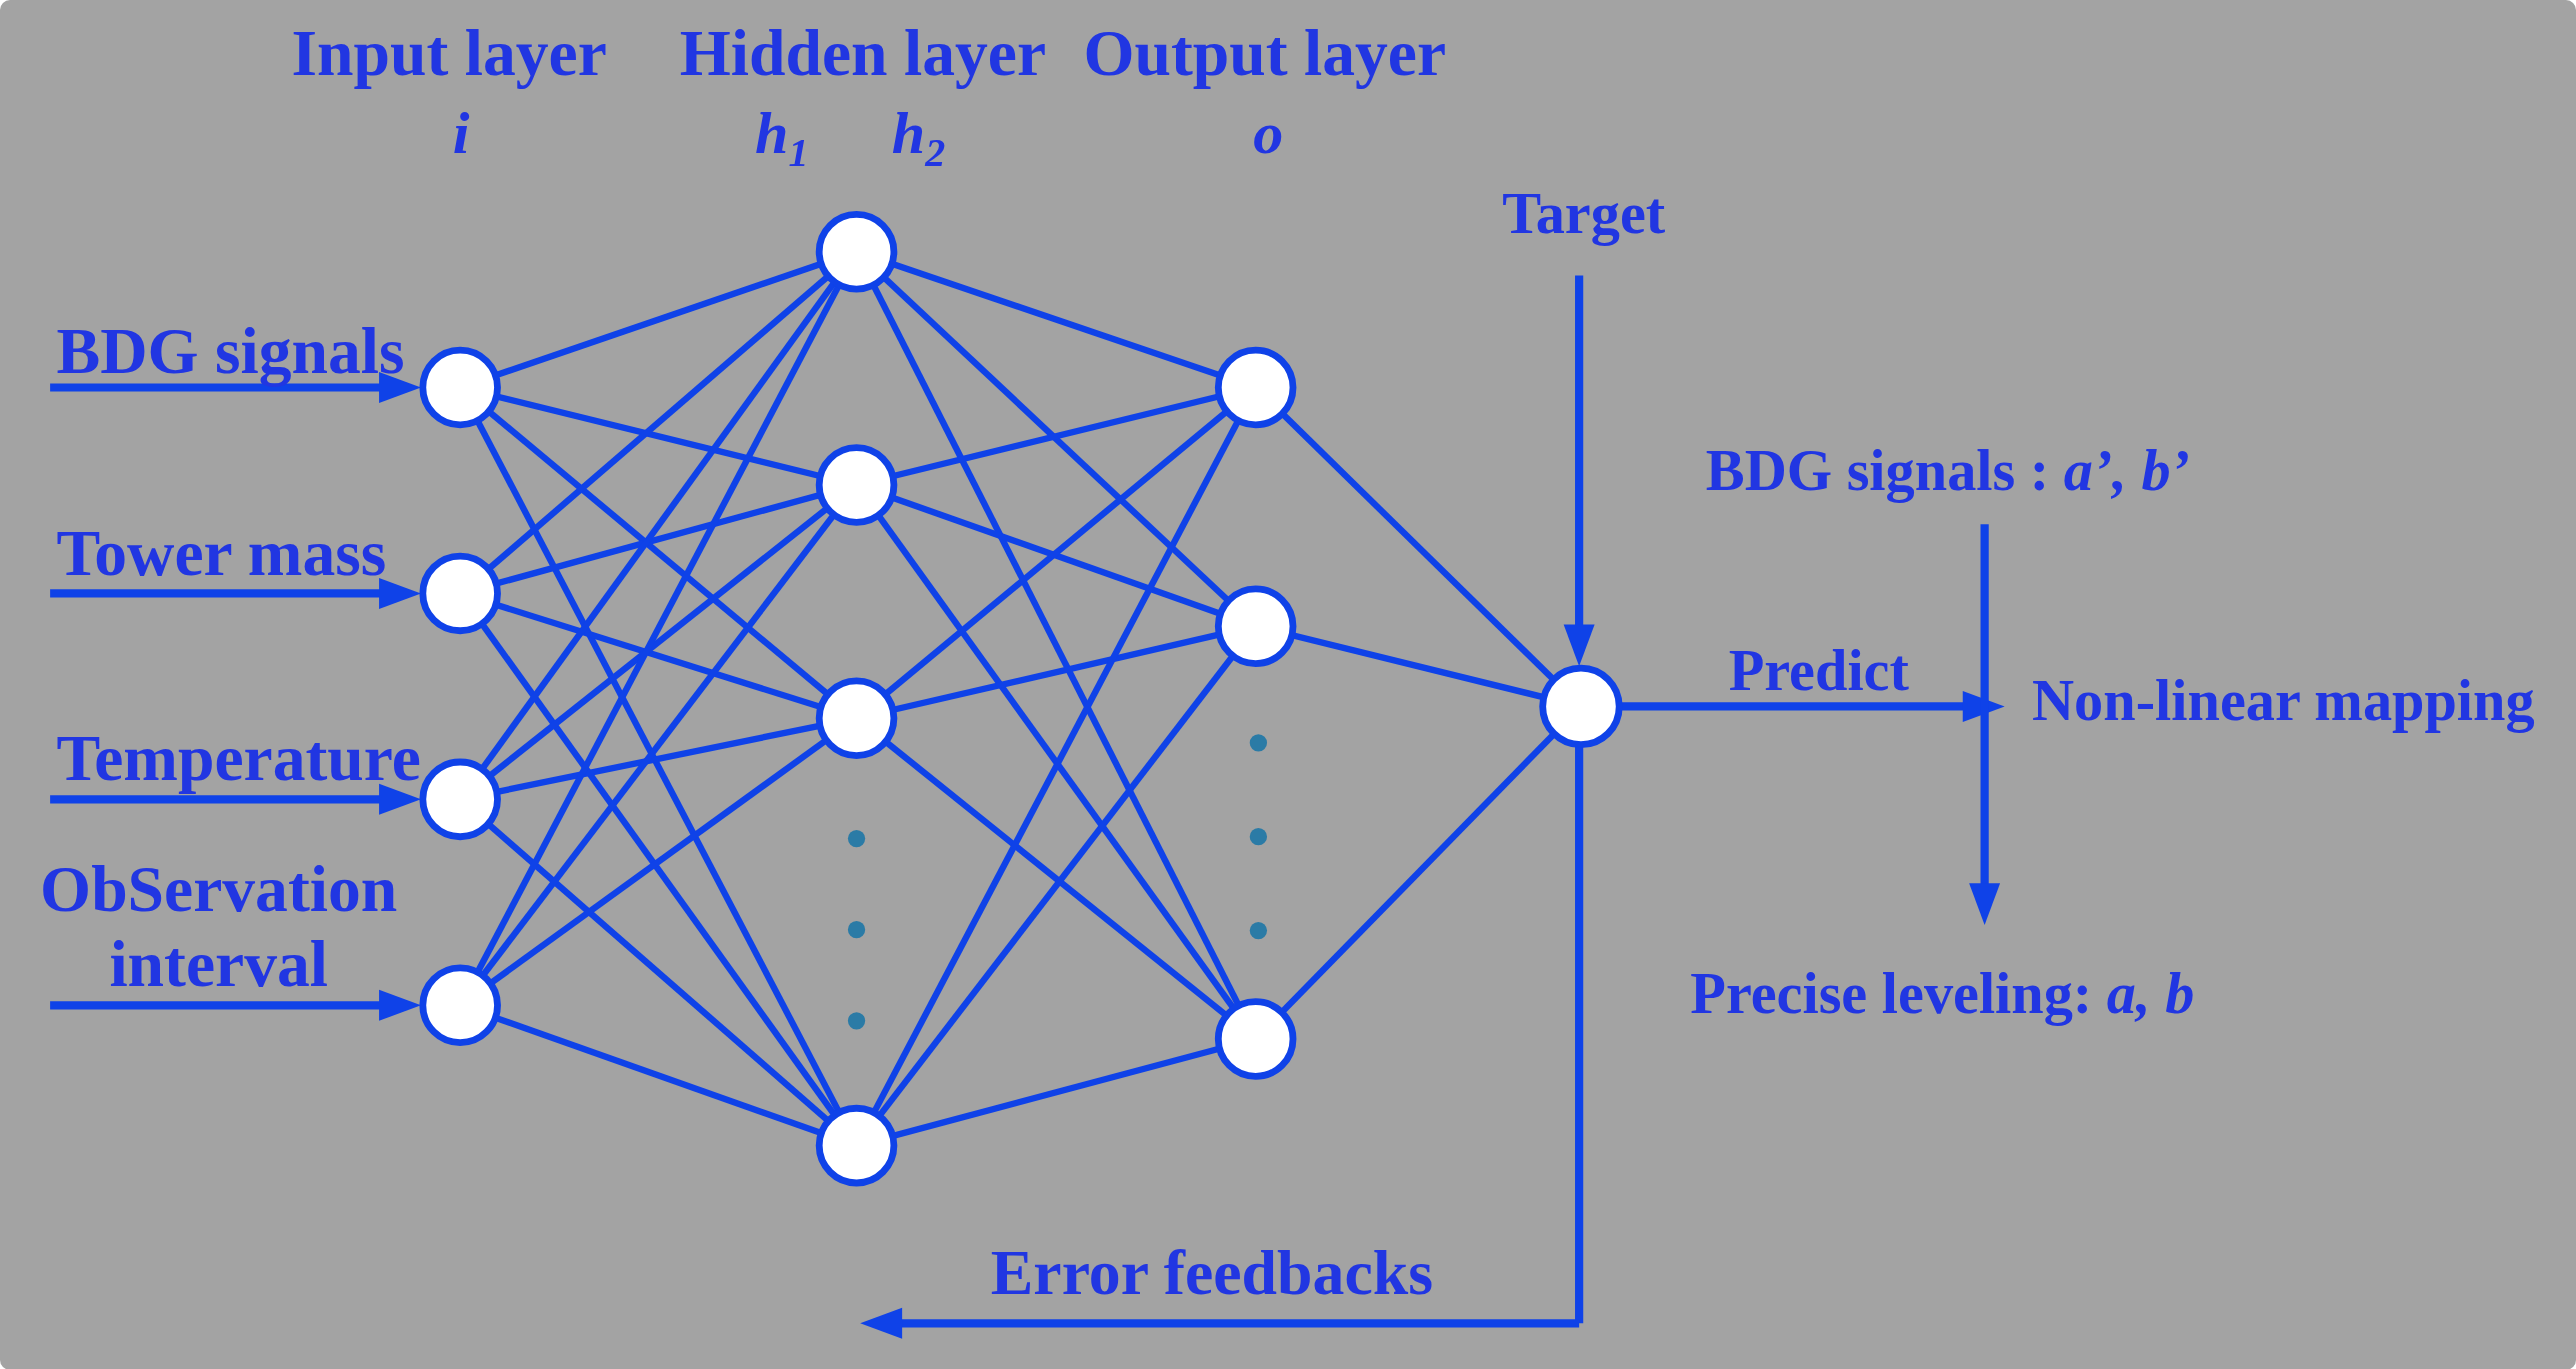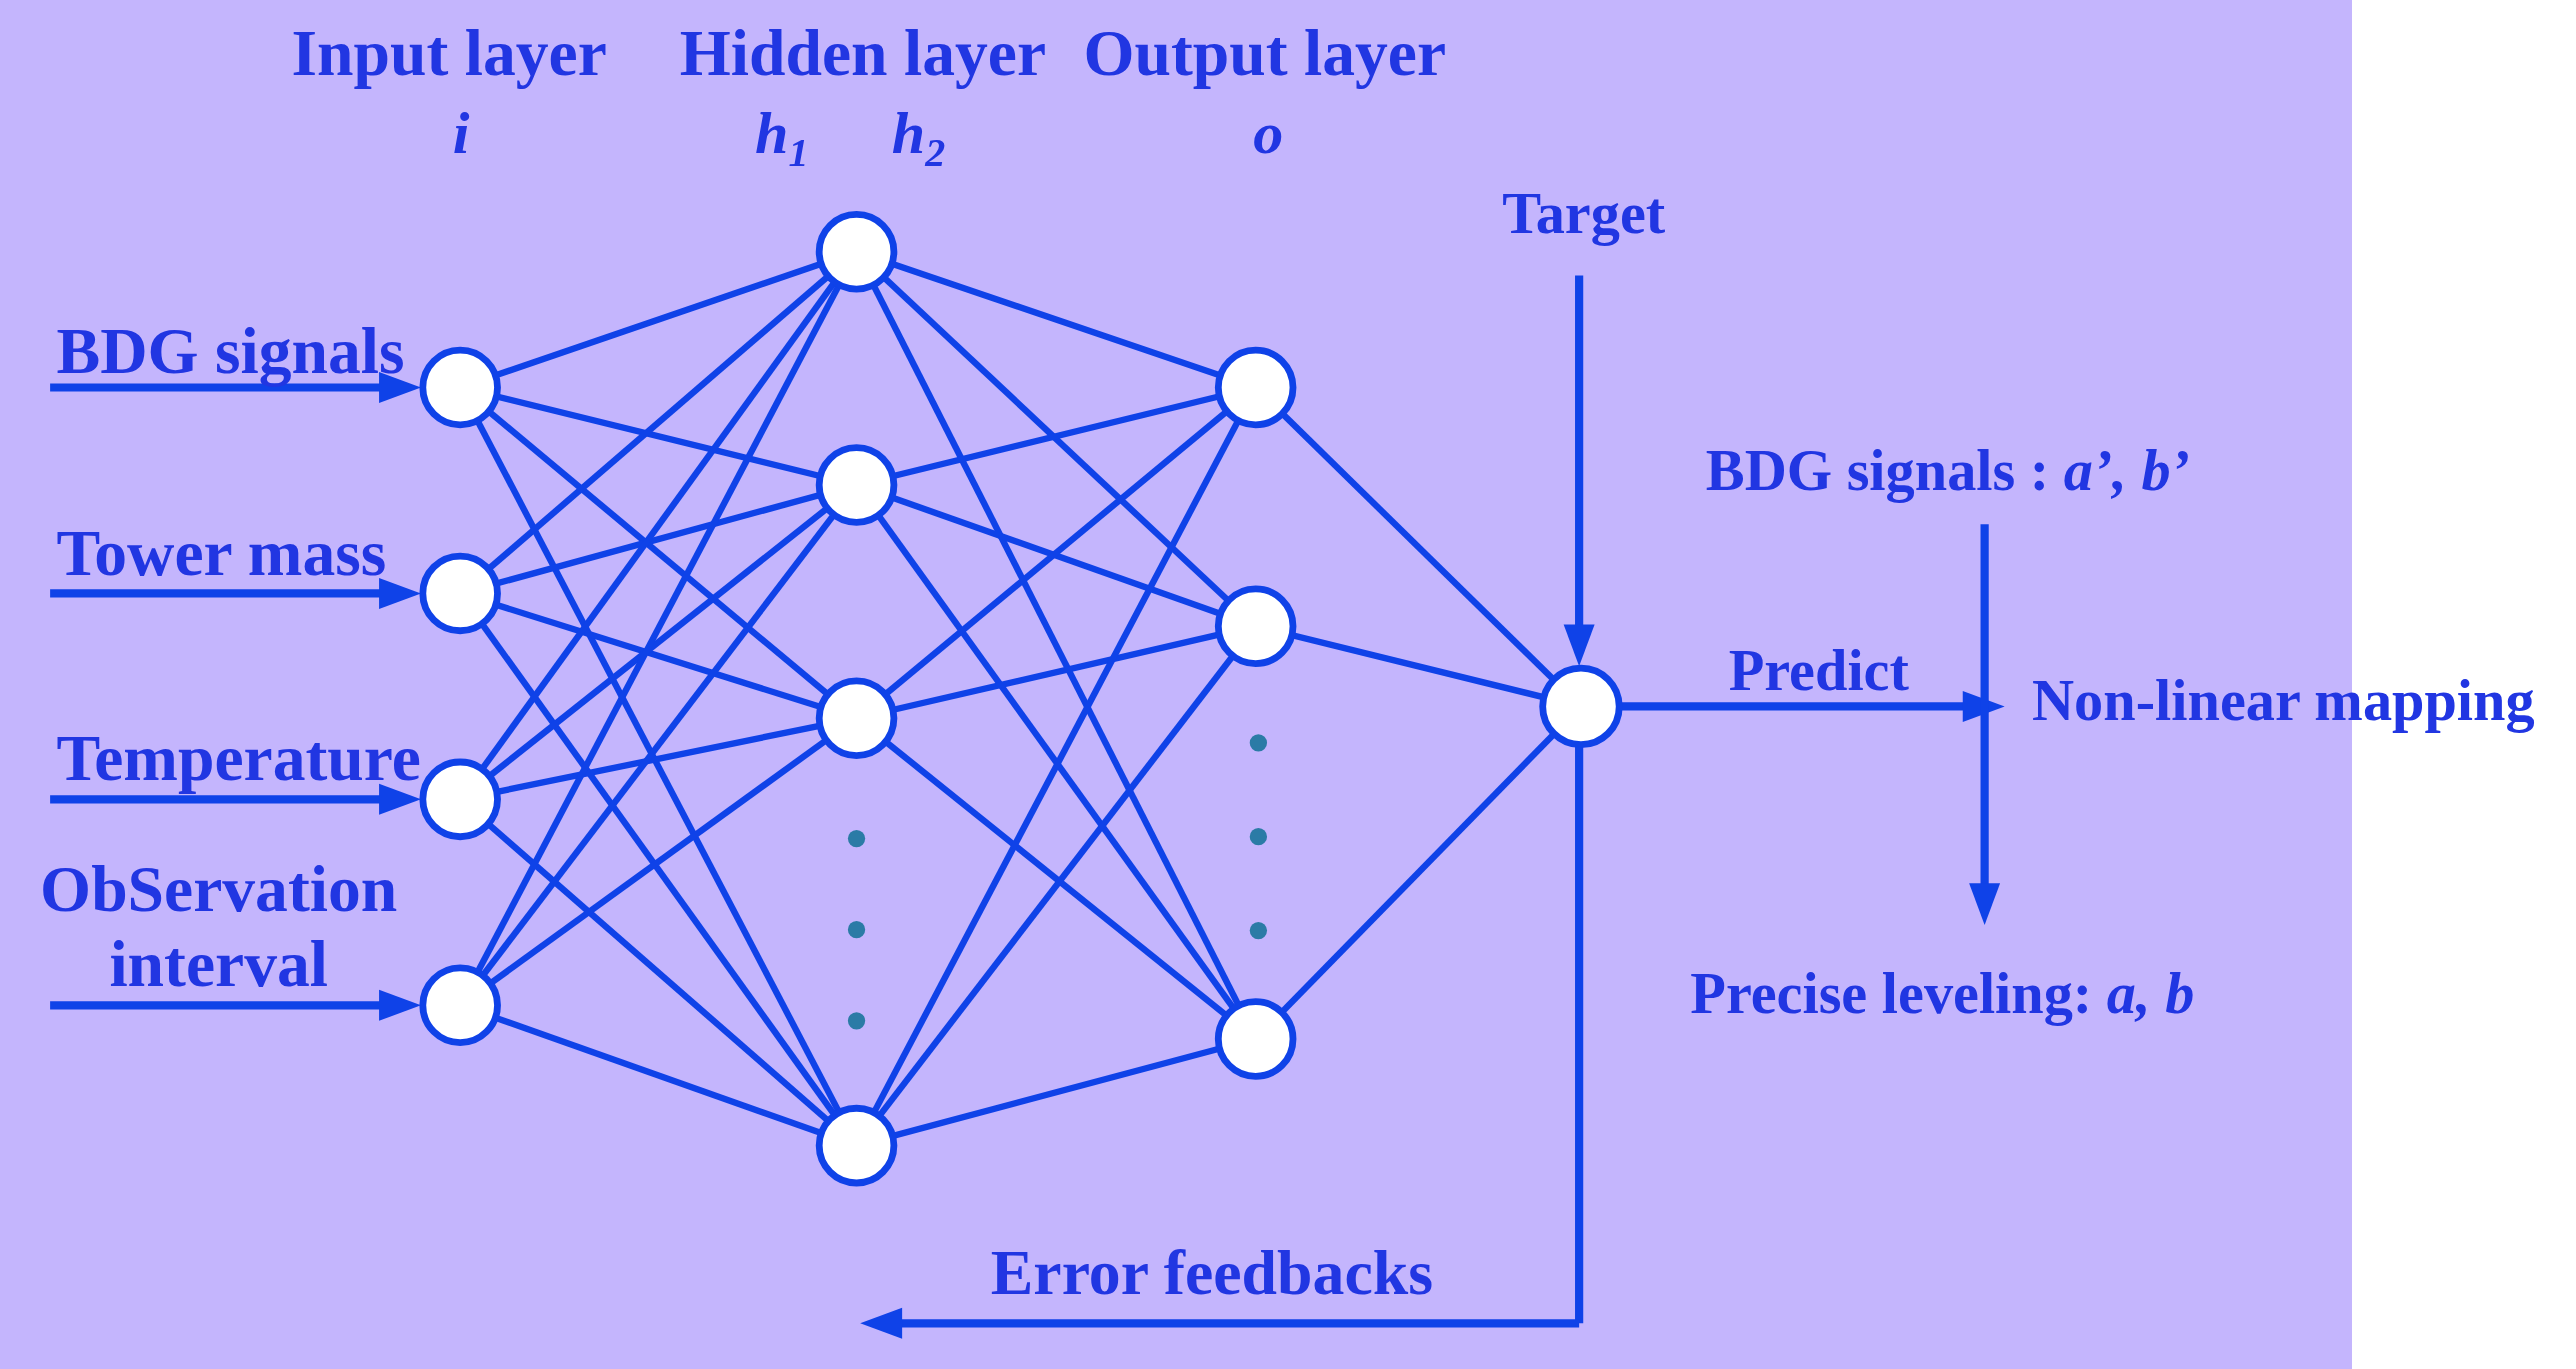--- a/index.html
+++ b/index.html
@@ -1,16 +1,16 @@
 <!DOCTYPE html>
 <html style="font-size:14.6px"><head>
 <meta charset="utf-8">
 <style>
   html, body { margin: 0; padding: 0; background: #ffffff; }
-  .stage { width: 2352px; height: 1370px; position: relative; background: #c4b5fd; }
+  .stage { width: 2576px; height: 1370px; position: relative; background: #a3a3a3; border-radius: 10px; }
   svg { display: block; }
   text { font-family: "Liberation Serif", "DejaVu Serif", serif; font-weight: bold; }
 </style>
 </head>
 <body>
 
 <div class="stage">
   <svg id="diagram" width="2576" height="1370" viewBox="0 0 2827 1503" xmlns="http://www.w3.org/2000/svg">
       <g>
         <line x1="505" y1="425" x2="940" y2="276" stroke="#0f42e8" stroke-width="7"></line>

